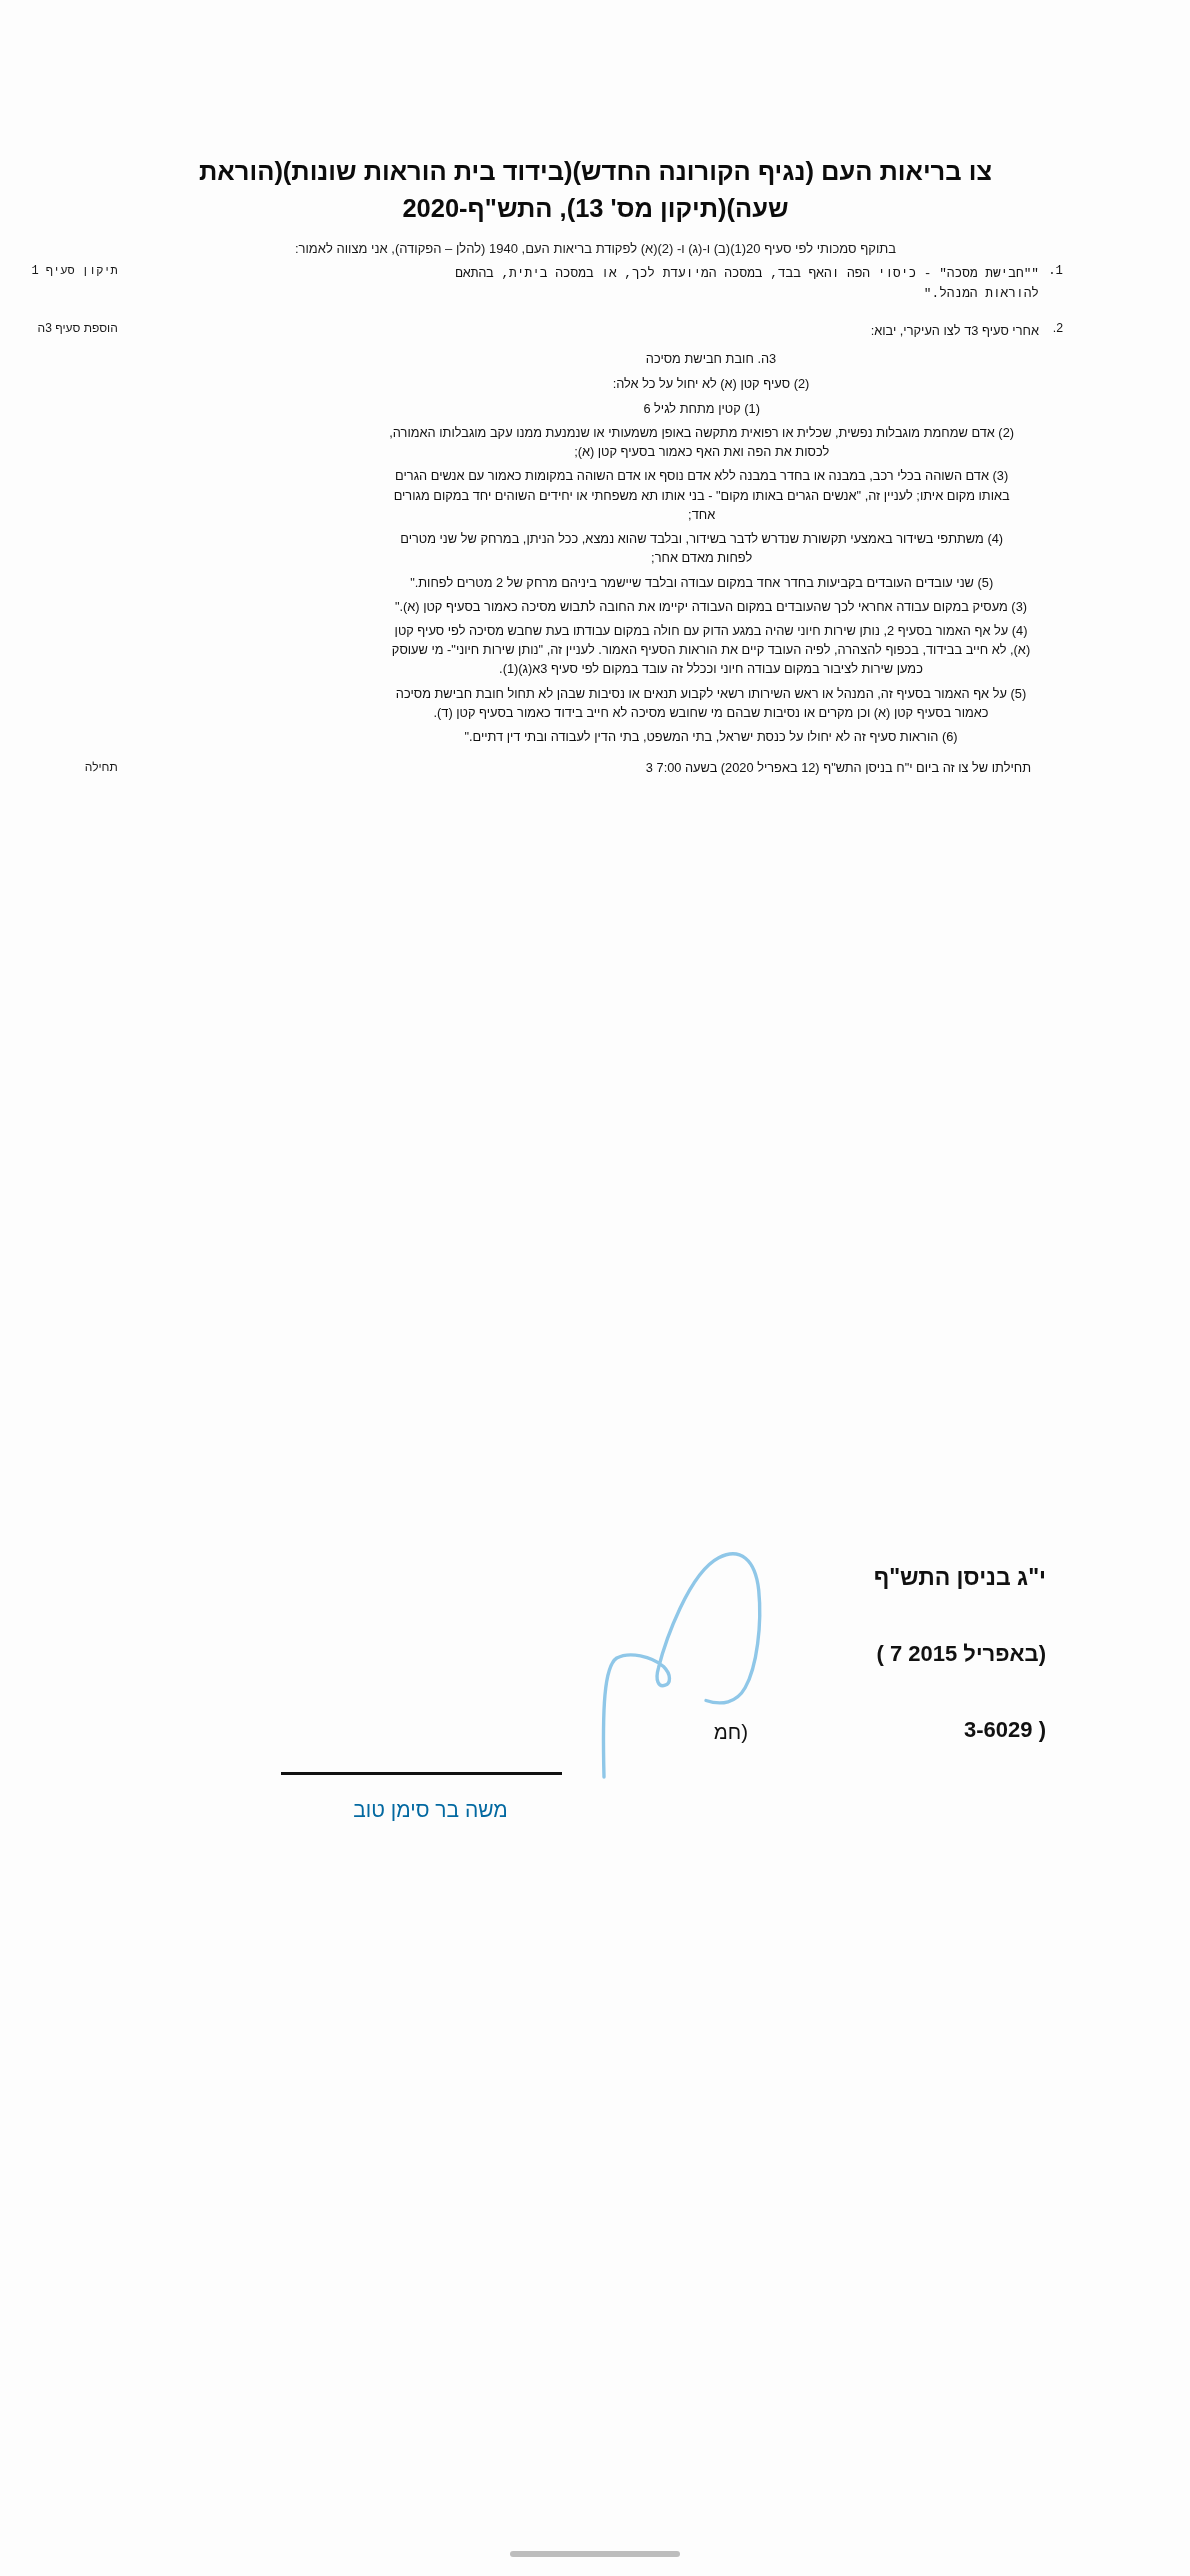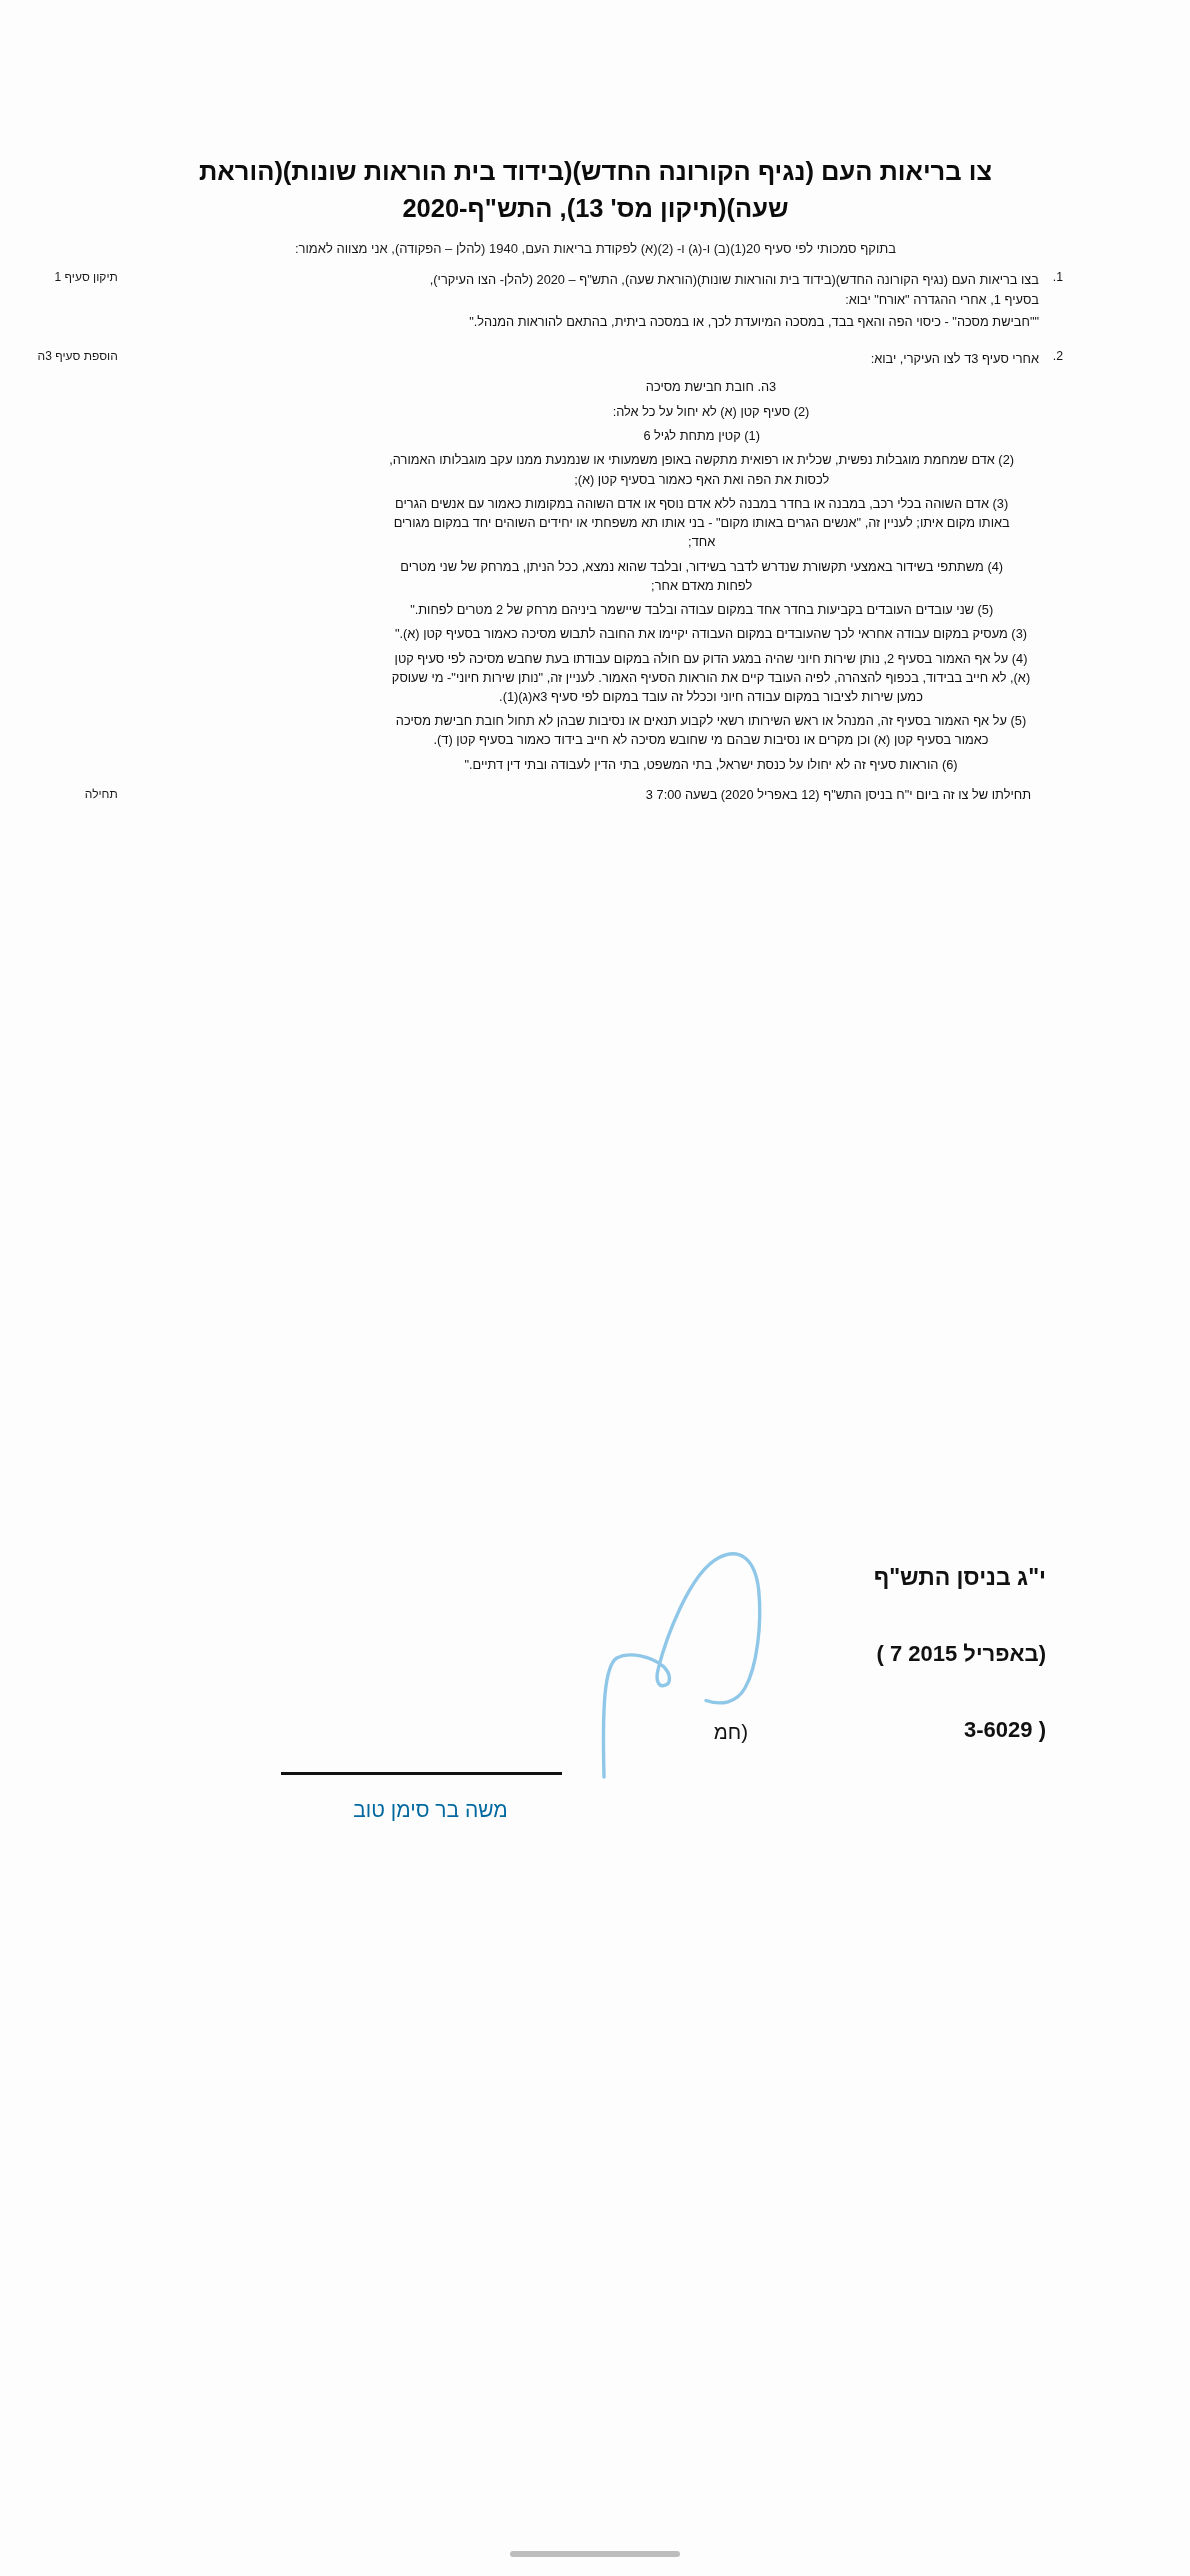--- a/index.html
+++ b/index.html
@@ -199,25 +199,24 @@
 <body>
 
 <div class="page">
 
   <div class="doc">
 
     <div class="doc-title">צו בריאות העם (נגיף הקורונה החדש)(בידוד בית הוראות שונות)(הוראת שעה)(תיקון מס' 13), התש"ף-2020</div>
 
     <div class="doc-subtitle">בתוקף סמכותי לפי סעיף 20(1)(ב) ו-(ג) ו- (2)(א) לפקודת בריאות העם, 1940 (להלן – הפקודה), אני מצווה לאמור:</div>
 
-    <div class="row" style="margin-top:12px;">
+    <div class="row" style="margin-top:6px;font-family:Liberation Mono, monospace;">
       <span class="row-note">תיקון סעיף 1</span>
       <span class="clause-num">1.</span>
       <div class="indent-block narrow">
-        <p class="body-text">בצו בריאות העם (נגיף הקורונה החדש)(בידוד בית והוראות שונות)(הוראת שעה), התש"ף – 2020 (להלן- הצו העיקרי), בסעיף 1, אחרי ההגדרה "אורח" יבוא:</p>
         <p class="quote">""חבישת מסכה" - כיסוי הפה והאף בבד, במסכה המיועדת לכך, או במסכה ביתית, בהתאם להוראות המנהל."</p>
       </div>
     </div>
 
     <div class="row" style="margin-top:17px;">
       <span class="row-note">הוספת סעיף 3ה</span>
       <span class="clause-num">2.</span>
       <div class="indent-block narrow">
         <p class="body-text">אחרי סעיף 3ד לצו העיקרי, יבוא:</p>
       </div>

